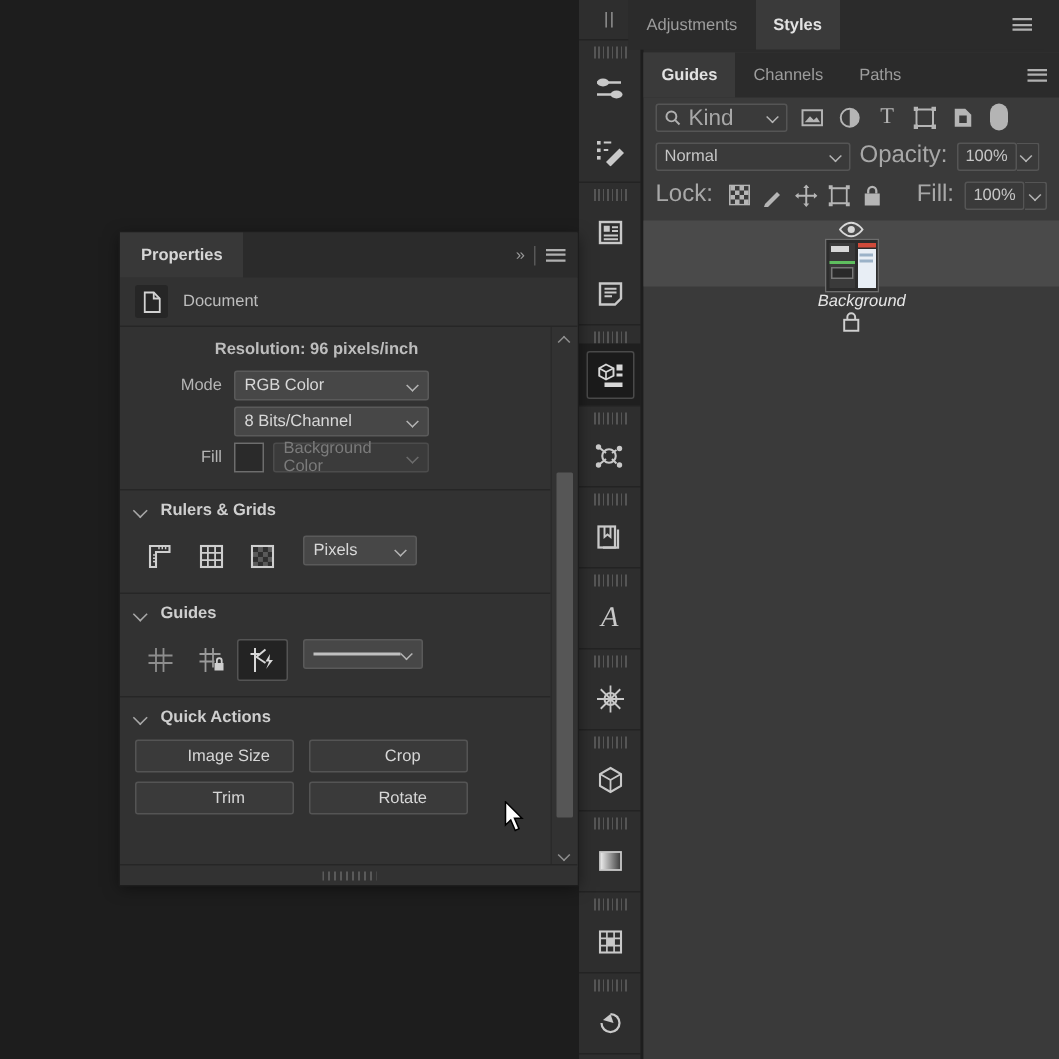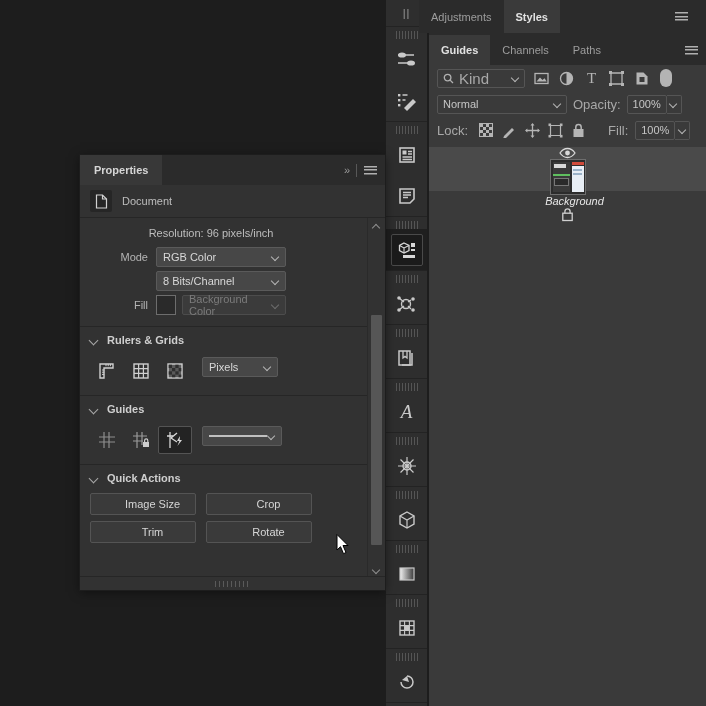--- a/index.html
+++ b/index.html
@@ -56,21 +56,21 @@
 
   .sect{border-bottom:1px solid #262626;}
   .sect-head{display:flex;align-items:center;gap:8px;padding:7px 0 5px 10px;}
   .sect-head .ttl{font-weight:bold;color:#cfcfcf;font-size:11px;}
   .chev-d{width:9px;height:9px;position:relative;}
   .chev-d::before{content:"";position:absolute;left:0;top:1px;width:6px;height:6px;
      border-right:1.4px solid #a8a8a8;border-bottom:1.4px solid #a8a8a8;transform:rotate(45deg);}
 
   .row{display:flex;align-items:center;margin:4px 0;}
   .rlabel{width:68px;text-align:right;padding-right:8px;color:#b5b5b5;font-size:11px;}
-  .resline{text-align:center;color:#bdbdbd;font-size:11px;padding:9px 0 4px 0;width:262px;}
+  .resline{text-align:center;color:#bdbdbd;font-size:11px;padding:9px 0 4px 0;width:262px;font-weight:bold;}
 
   .sel-box{height:20px;background:#474747;border:1px solid #5a5a5a;border-radius:2px;
      display:flex;align-items:center;justify-content:space-between;padding:0 6px;color:#d8d8d8;
      font-size:11px;box-sizing:border-box;}
   .sel-box.w130{width:130px;}
   .sel-box.w72{width:72px;}
   .sel-box.dim{background:#3b3b3b;border-color:#4c4c4c;color:#7b7b7b;}
   .caret{width:7px;height:7px;position:relative;flex:0 0 auto;}
   .caret::before{content:"";position:absolute;left:0;top:0;width:5px;height:5px;
      border-right:1.3px solid #b5b5b5;border-bottom:1.3px solid #b5b5b5;transform:rotate(45deg);}
@@ -118,21 +118,21 @@
 
   .filter-row{height:26px;display:flex;align-items:center;padding:0 8px;gap:0;}
   .kind-box{width:88px;height:19px;background:#3a3a3a;border:1px solid #555;border-radius:2px;
      display:flex;align-items:center;padding:0 5px;gap:5px;box-sizing:border-box;color:#a8a8a8;font-size:15px;}
   .fico{width:25px;height:20px;display:flex;align-items:center;justify-content:center;}
   .pill{width:12px;height:18px;background:#b4b4b4;border-radius:6px;margin-left:6px;}
 
   .blend-row{height:26px;display:flex;align-items:center;padding:0 8px;gap:6px;}
   .blend-box{width:130px;height:19px;background:#3a3a3a;border:1px solid #555;border-radius:2px;
      display:flex;align-items:center;justify-content:space-between;padding:0 5px;box-sizing:border-box;color:#c6c6c6;font-size:11px;}
-  .small-lbl{color:#a8a8a8;font-size:13px;}
+  .small-lbl{color:#a8a8a8;font-size:16px;}
   .num-box{width:40px;height:19px;background:#3a3a3a;border:1px solid #555;border-radius:2px;
      display:flex;align-items:center;justify-content:center;color:#c6c6c6;font-size:11px;box-sizing:border-box;}
   .stepper{width:15px;height:19px;background:#3a3a3a;border:1px solid #555;border-left:none;border-radius:0 2px 2px 0;
      display:flex;align-items:center;justify-content:center;box-sizing:border-box;}
 
   .lock-row{height:26px;display:flex;align-items:center;padding:0 8px;gap:1px;}
   .lock-ico{width:22px;height:20px;display:flex;align-items:center;justify-content:center;}
 
   .layer-row{height:44px;margin-top:4px;display:flex;align-items:center;background:#4a4a4a;flex-direction:column;}
   .eye-cell{width:30px;display:flex;align-items:center;justify-content:center;}

